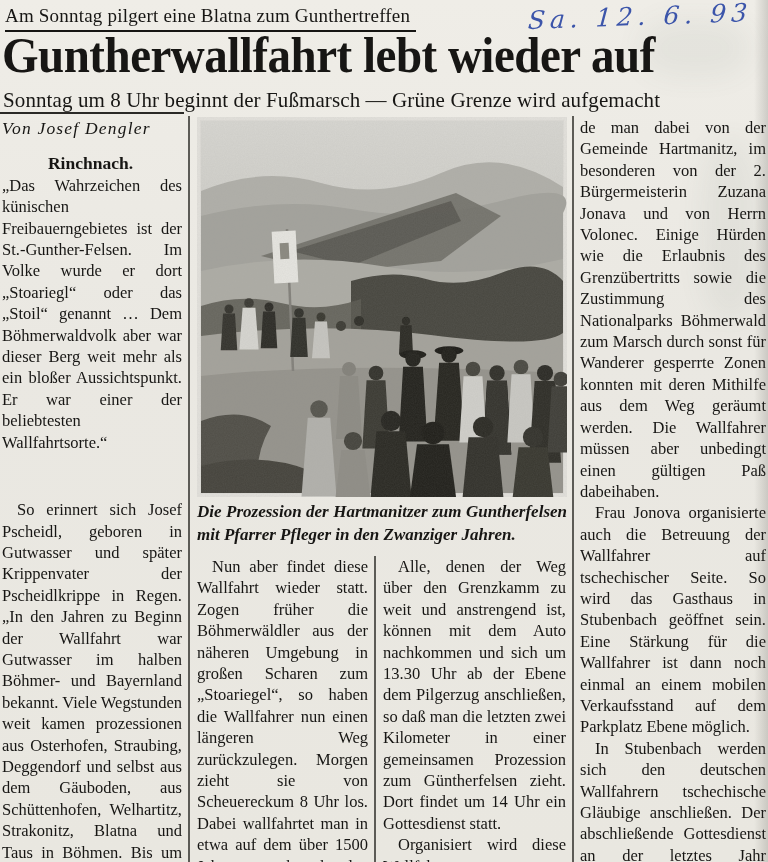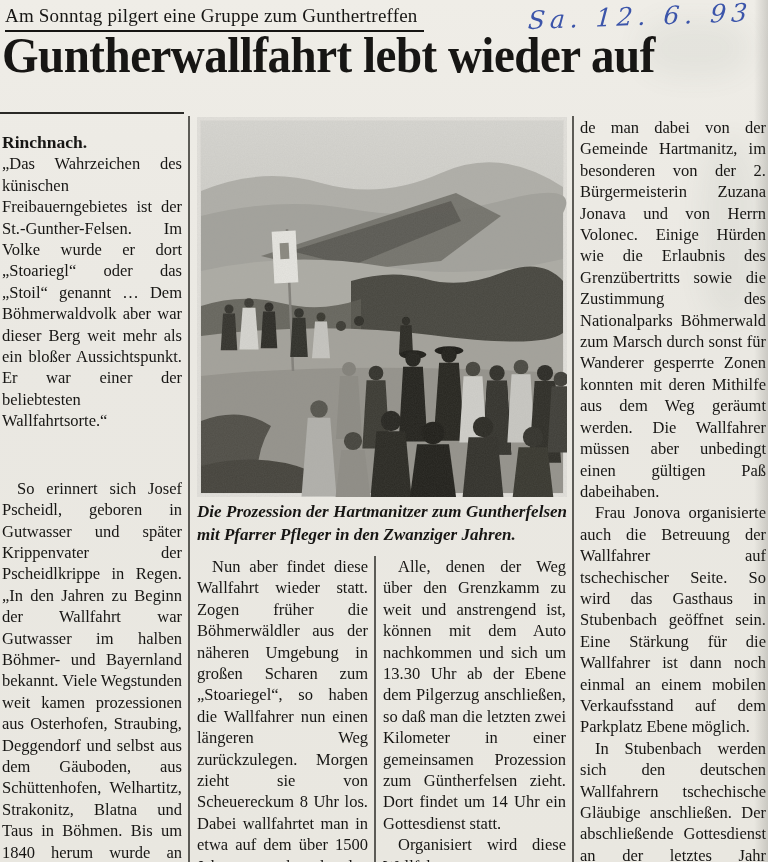--- a/index.html
+++ b/index.html
@@ -63,21 +63,21 @@
   .col p.indent{text-indent:15px;}
   .col1{left:2px;top:118px;width:180px;height:744px;}
   .col2{left:197px;top:556px;width:171px;height:306px;}
   .col3{left:383px;top:556px;width:183px;height:306px;}
   .col4{left:580px;top:117px;width:186px;height:745px;}
   .byline{
     font-style:italic;font-size:17.5px;letter-spacing:1.2px;
     text-align:left;margin-bottom:14px;
   }
   .dateline{
-    font-weight:bold;font-size:17.5px;text-align:left;
+    font-weight:bold;font-size:17.5px;text-align:center;
     padding-right:3px;margin:14px 0 0 0;
   }
   .gap-top{margin-top:46px !important;}
   .photo-frame{
     position:absolute;left:197px;top:117px;width:370px;height:380px;margin:0;
     background:#dddbd6;box-shadow:inset 0 0 0 3px #e3e1dc;
   }
   .photo-frame svg{display:block;}
   .photo-caption{
     position:absolute;left:197px;top:501px;width:370px;
@@ -86,30 +86,32 @@
   }
 </style>
 </head>
 <body>
 
 <div class="page">
 
   <div class="ghost-blob" style="left:640px;top:18px;width:110px;height:60px;"></div>
   <div class="ghost-blob" style="left:700px;top:140px;width:60px;height:180px;"></div>
 
-  <div class="kicker">Am Sonntag pilgert eine Gruppe zum Gunthertreffen</div>
+  <div class="kicker">Am Sonntag pilgert eine Blatna zum Gunthertreffen</div>
   <div class="handwritten">Sa. 12. 6. 93</div>
   <h1 class="headline">Guntherwallfahrt lebt wieder auf</h1>
+  <div class="subheadline">Sonntag um 8 Uhr beginnt der Fußmarsch — Grüne Grenze wird aufgemacht</div>
 
   <div class="byline-rule"></div>
   <div class="vrule vrule-left"></div>
   <div class="vrule vrule-right"></div>
   <div class="vrule vrule-mid"></div>
 
   <div class="col col1">
+    <div class="byline">Von Josef Dengler</div>
     <div class="dateline">Rinchnach.</div>
     <p>„Das Wahrzeichen des künischen Freibauerngebietes ist der St.-Gunther-Felsen. Im Volke wurde er dort „Stoariegl“ oder das „Stoil“ genannt … Dem Böhmerwaldvolk aber war dieser Berg weit mehr als ein bloßer Aussichtspunkt. Er war einer der beliebtesten Wallfahrtsorte.“</p>
     <p class="indent gap-top">So erinnert sich Josef Pscheidl, geboren in Gutwasser und später Krippenvater der Pscheidlkrippe in Regen. „In den Jahren zu Beginn der Wallfahrt war Gutwasser im halben Böhmer- und Bayernland bekannt. Viele Wegstunden weit kamen prozessionen aus Osterhofen, Straubing, Deggendorf und selbst aus dem Gäuboden, aus Schüttenhofen, Welhartitz, Strakonitz, Blatna und Taus in Böhmen. Bis um 1840 herum wurde an jedem Sonntag im Sommer deutsch und böhmisch gepredigt.“</p>
 
   </div>
 
   <figure class="photo-frame">
     <svg width="370" height="380" viewBox="0 0 370 380" xmlns="http://www.w3.org/2000/svg">
       <defs>
         <linearGradient id="sky" x1="0" y1="0" x2="0" y2="1">

